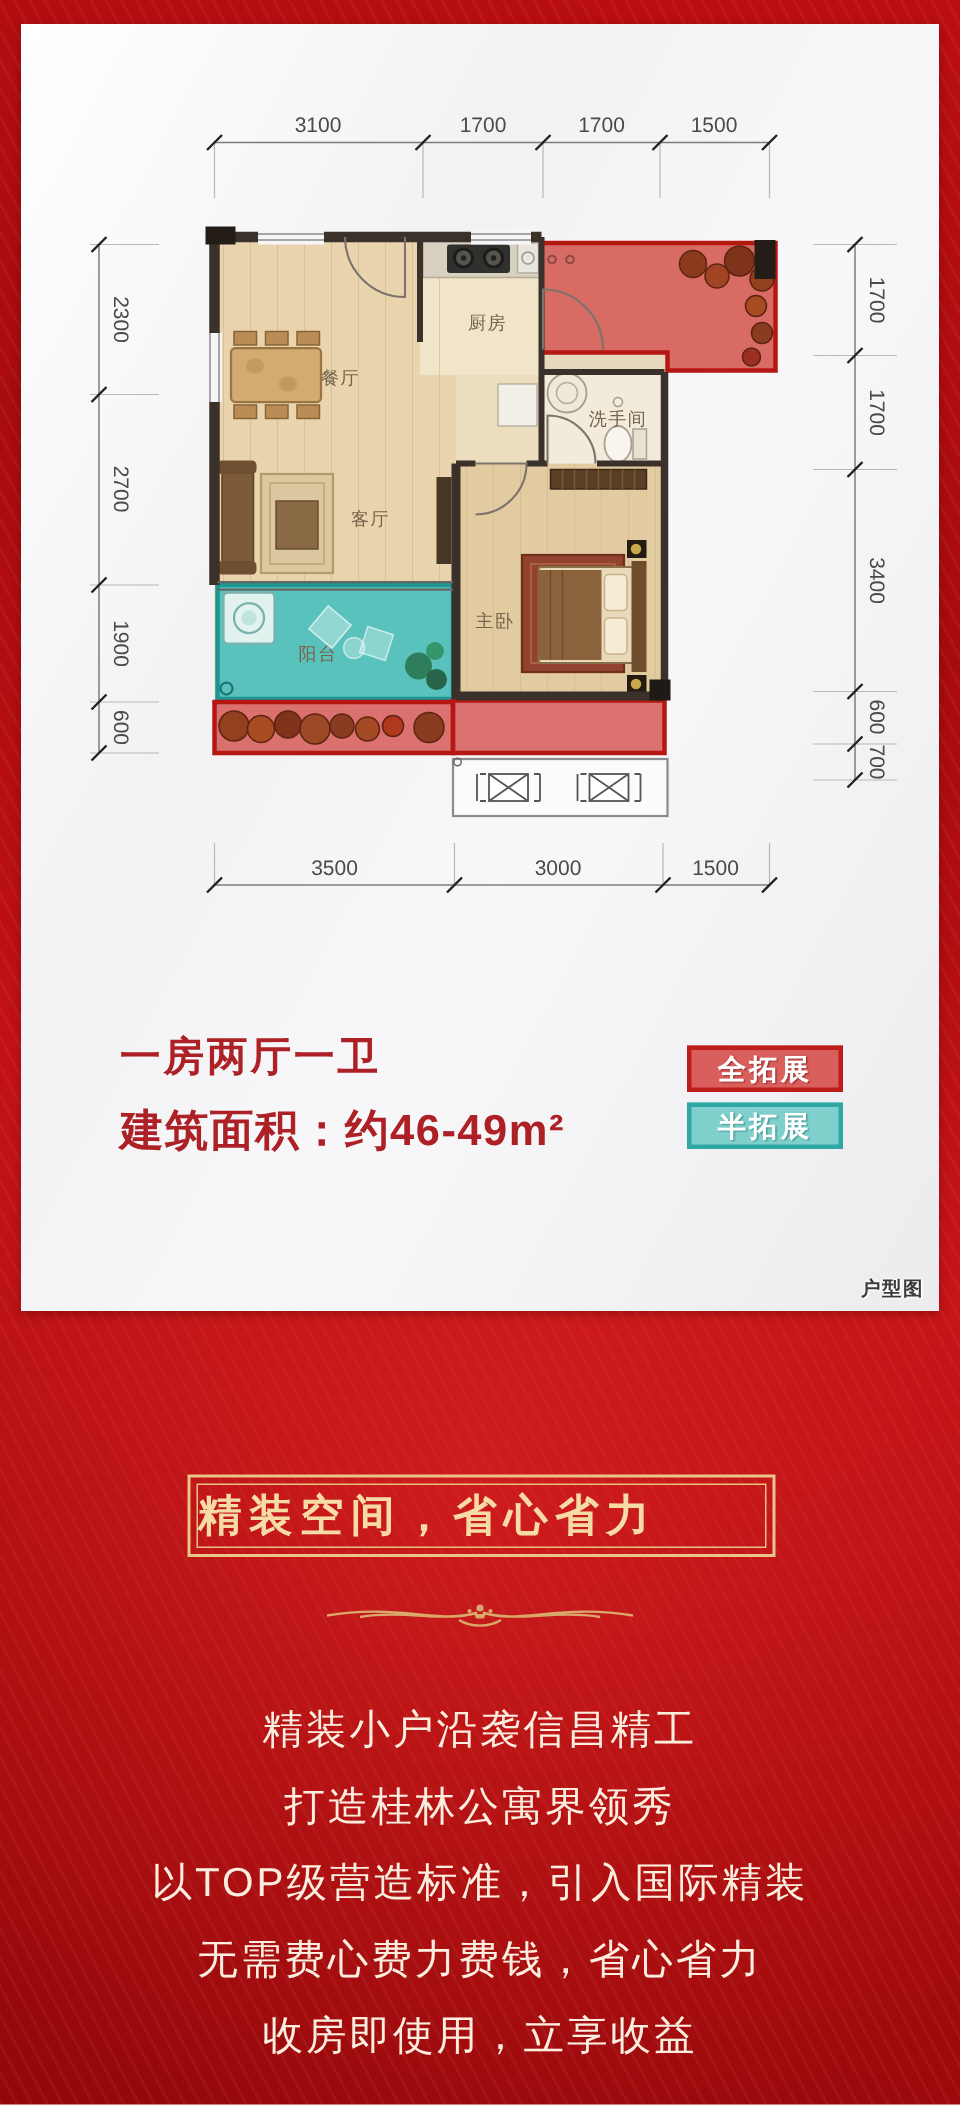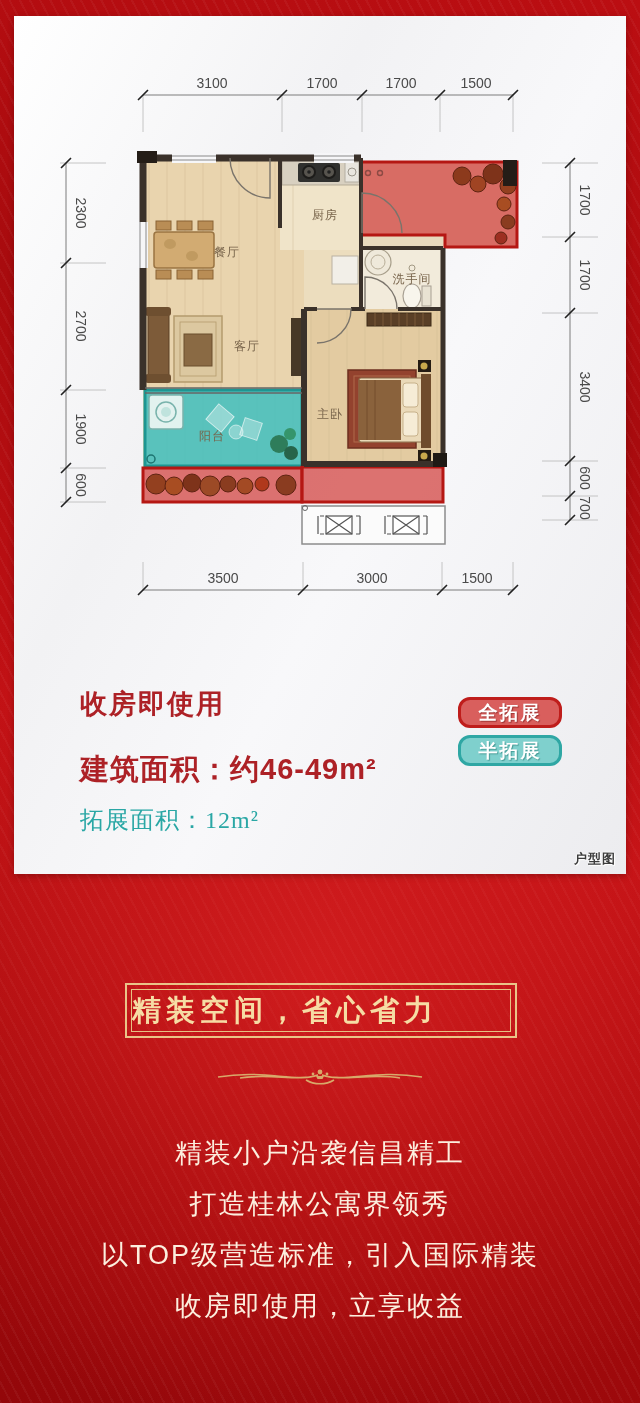--- a/index.html
+++ b/index.html
@@ -10,26 +10,26 @@
       repeating-linear-gradient(62deg, rgba(255,255,255,.045) 0 2px, rgba(255,255,255,0) 2px 9px),
       linear-gradient(195deg,#bb0e12 0%,#a80b0e 28%,#c01014 55%,#a30a0c 82%,#93070a 100%);
   }
   
   .card{position:absolute;left:14px;top:16px;width:612px;height:858px;
     background:linear-gradient(118deg,#ffffff 0%,#f2f2f4 34%,#f8f8fa 58%,#ececef 100%);
     box-shadow:0 2px 6px rgba(60,0,0,.35);}
   .plan-svg{position:absolute;left:0;top:0;}
   .info{position:absolute;left:66px;top:670px;}
   .info-title{font-size:27px;font-weight:bold;color:#ad2126;letter-spacing:2px;}
-  .info-area{font-size:29px;font-weight:bold;color:#ad2126;margin-top:28px;letter-spacing:1px;}
+  .info-area{font-size:29px;font-weight:bold;color:#ad2126;margin-top:12px;letter-spacing:1px;}
   .info-line{font-size:24px;color:#2aa7a5;margin-top:14px;letter-spacing:1px;}
   .info-line .val{font-family:"Liberation Serif","DejaVu Serif",serif;}
   .legend{position:absolute;left:444px;top:681px;width:104px;}
   .legend-chip{width:104px;height:31px;box-sizing:border-box;display:flex;align-items:center;justify-content:center;
-    font-size:19px;font-weight:bold;color:#fff;letter-spacing:2px;border-radius:12px;
+    font-size:19px;font-weight:bold;color:#fff;letter-spacing:2px;border-radius:0;
     text-shadow:1px 1px 1px rgba(90,0,0,.45);}
   .legend-full{background:#d95f5d;border:3px solid #bf1d1b;}
   .legend-half{background:#7fd0cd;border:3px solid #2fa7a4;margin-top:7px;text-shadow:1px 1px 1px rgba(0,90,85,.45);}
   .corner-label{position:absolute;right:10px;bottom:6px;font-size:13px;font-weight:bold;color:#3c3c3c;
     letter-spacing:1px;text-shadow:0 0 2px #fff,0 0 3px #fff,1px 1px 0 #fff;text-align:right;}
   
   .banner{position:absolute;left:125px;top:983px;width:392px;height:55px;border:2px solid #eac488;box-sizing:border-box;}
   .banner-inner{position:absolute;inset:4px;border:1px solid #e7c182;display:flex;align-items:center;}
   .banner-title{font-family:"Liberation Serif","DejaVu Serif",serif;font-size:29px;font-weight:bold;
     color:#f6dca4;letter-spacing:5px;white-space:nowrap;}
@@ -261,23 +261,22 @@
         <text class="dim-text" x="566" y="462" text-anchor="middle" font-size="12" transform="rotate(90 566 462)">600</text>
         <text class="dim-text" x="566" y="492" text-anchor="middle" font-size="12" transform="rotate(90 566 492)">700</text>
 
         <text class="dim-text" x="209" y="567" text-anchor="middle">3500</text>
         <text class="dim-text" x="358" y="567" text-anchor="middle">3000</text>
         <text class="dim-text" x="463" y="567" text-anchor="middle">1500</text>
       </g>
     </svg>
 
     <div class="info">
-      <div class="info-title">收房即使用</div>
+      <div class="info-title">一房两厅一卫</div>
       <div class="info-area">建筑面积：约46-49m²</div>
-      <div class="info-line"><span>拓展面积：</span><span class="val">12m²</span></div>
     </div>
 
     <div class="legend">
       <div class="legend-chip legend-full">全拓展</div>
       <div class="legend-chip legend-half">半拓展</div>
     </div>
 
     <div class="corner-label">户型图</div>
   </div>
 
@@ -298,16 +297,17 @@
       <circle cx="103" cy="14" r="1.4"></circle>
       <circle cx="117" cy="14" r="1.4"></circle>
       <path d="M106 16 h8 l-1.5 3 h-5 z"></path>
     </g>
   </svg>
 
   <div class="body-lines">
     <div class="body-line">精装小户沿袭信昌精工</div>
     <div class="body-line">打造桂林公寓界领秀</div>
     <div class="body-line">以TOP级营造标准，引入国际精装</div>
+    <div class="body-line">无需费心费力费钱，省心省力</div>
     <div class="body-line">收房即使用，立享收益</div>
   </div>
 
 </div>
 
 </body></html>

